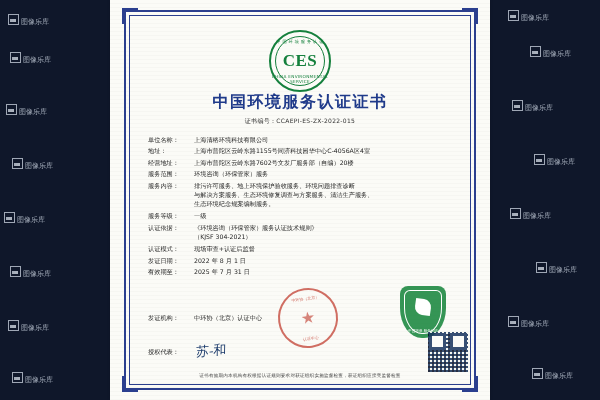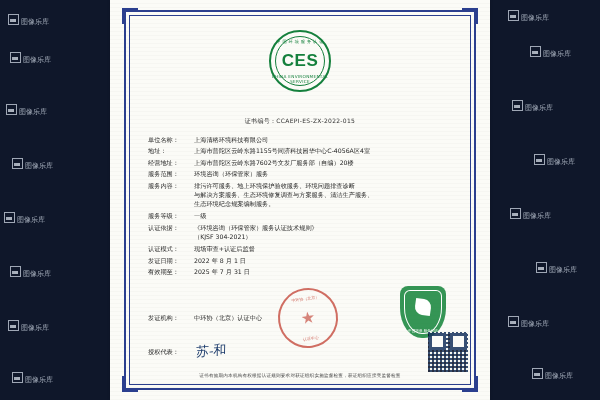--- a/index.html
+++ b/index.html
@@ -105,21 +105,21 @@
     justify-content: center;
   }
   .logo:before {
     content: "";
     position: absolute;
     left: 4px; top: 4px; right: 4px; bottom: 4px;
     border-radius: 50%;
     border: 1px solid #15803d;
   }
   .logo-text {
-    font-family: Liberation Sans, sans-serif;
+    font-family: Liberation Serif, serif;
     font-weight: bold;
     font-size: 17px;
     color: #15803d;
     letter-spacing: 0.5px;
     position: relative;
     z-index: 2;
   }
   .logo-arc-top, .logo-arc-bottom {
     position: absolute;
     left: 0; right: 0;
@@ -347,20 +347,21 @@
     <div class="corner br"></div>
 
     <div class="logo-wrap">
       <div class="logo">
         <div class="logo-arc-top">中 国 环 境 服 务 认 证</div>
         <div class="logo-text">CES</div>
         <div class="logo-arc-bottom">CHINA ENVIRONMENTAL SERVICE</div>
       </div>
     </div>
 
+    <div class="cert-title">中国环境服务认证证书</div>
     <div class="cert-no">证书编号：CCAEPI-ES-ZX-2022-015</div>
 
     <div class="fields">
       <div class="row">
         <div class="lbl">单位名称：</div>
         <div class="val">上海清格环境科技有限公司</div>
       </div>
       <div class="row">
         <div class="lbl">地址：</div>
         <div class="val">上海市普陀区云岭东路1155号同济科技园华中心C-4056A区4室</div>

